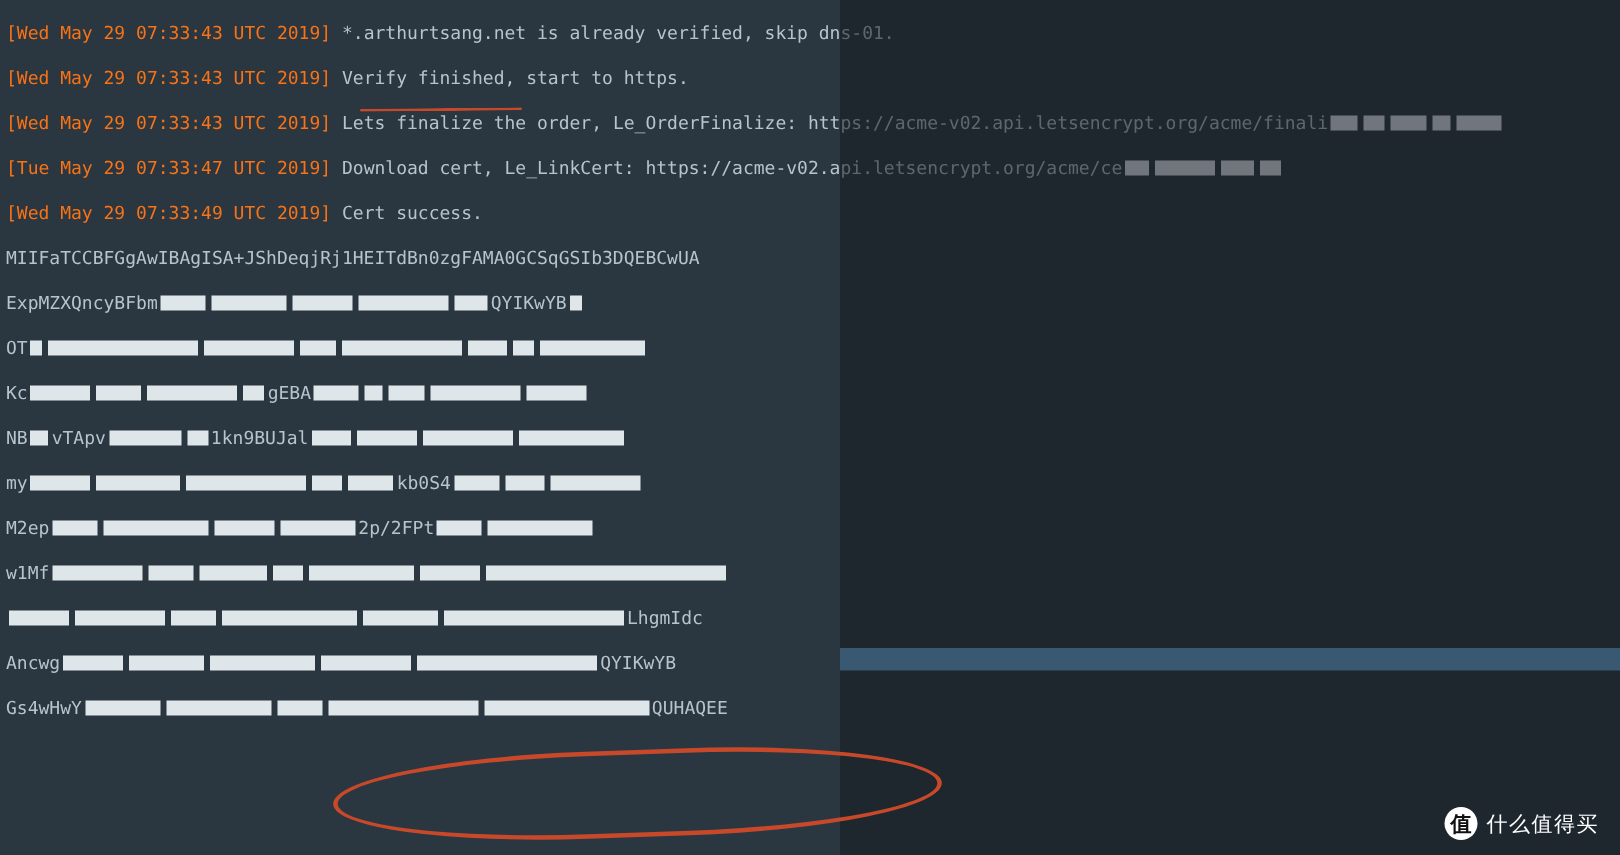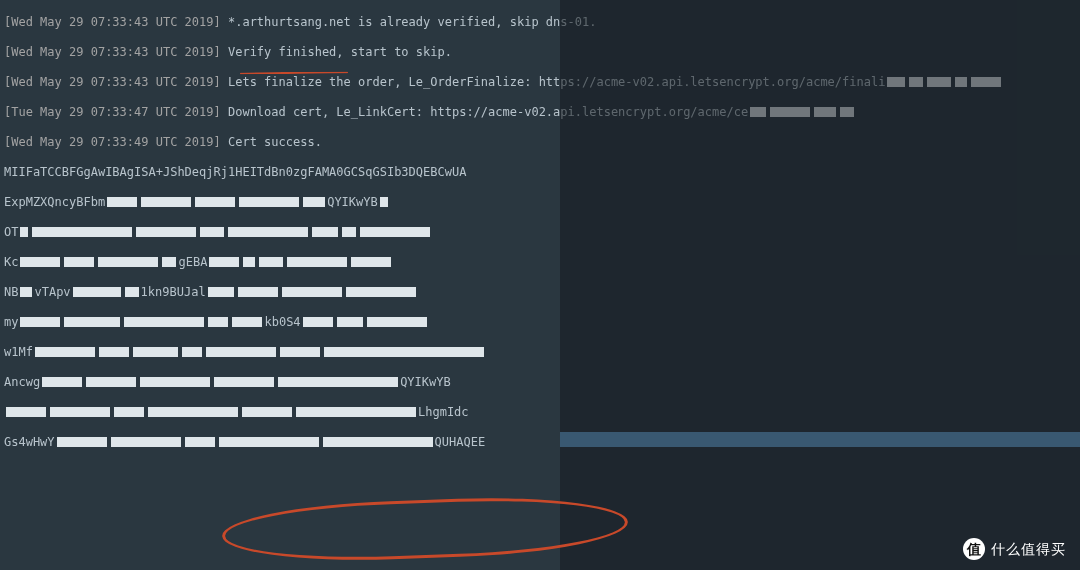--- a/index.html
+++ b/index.html
@@ -13,21 +13,21 @@
     font-family: "Menlo", "Consolas", "DejaVu Sans Mono", monospace;
     font-size: 12px;
     line-height: 15px;
     position: relative;
   }
   .terminal {
     white-space: pre;
     padding: 0 4px;
   }
   .line { display: block; }
-  .ts { color: #a3a3a3; }
+  .ts { color: #f97316; }
   .pix {
     display: inline-block;
     vertical-align: middle;
     height: 11px;
     margin: 0 2px 2px 2px;
   }
   .blk { background: #dfe6ea; height: 10px; }
   .dim-overlay {
     position: absolute;
     top: 0; left: 560px; width: 520px; height: 570px;
@@ -83,33 +83,34 @@
     font-size: 14px;
     letter-spacing: 1px;
     font-weight: 500;
   }
 </style>
 </head>
 <body>
 
 <div class="terminal">
 <span class="line"><span class="ts">[Wed May 29 07:33:43 UTC 2019]</span><span> *.arthurtsang.net is already verified, skip dns-01.</span></span>
-<span class="line"><span class="ts">[Wed May 29 07:33:43 UTC 2019]</span><span> Verify finished, start to skip.</span></span>
+<span class="line"><span class="ts">[Wed May 29 07:33:43 UTC 2019]</span><span> Verify finished, start to https.</span></span>
 <span class="line"><span class="ts">[Wed May 29 07:33:43 UTC 2019]</span><span> Lets finalize the order, Le_OrderFinalize: https://acme-v02.api.letsencrypt.org/acme/finali</span><span class="pix blk" style="width:18px"></span><span class="pix blk" style="width:14px"></span><span class="pix blk" style="width:24px"></span><span class="pix blk" style="width:12px"></span><span class="pix blk" style="width:30px"></span></span>
 <span class="line"><span class="ts">[Tue May 29 07:33:47 UTC 2019]</span><span> Download cert, Le_LinkCert: https://acme-v02.api.letsencrypt.org/acme/ce</span><span class="pix blk" style="width:16px"></span><span class="pix blk" style="width:40px"></span><span class="pix blk" style="width:22px"></span><span class="pix blk" style="width:14px"></span></span>
 <span class="line"><span class="ts">[Wed May 29 07:33:49 UTC 2019]</span><span> Cert success.</span></span>
 <span class="line">MIIFaTCCBFGgAwIBAgISA+JShDeqjRj1HEITdBn0zgFAMA0GCSqGSIb3DQEBCwUA</span>
 <span class="line"><span>ExpMZXQncyBFbm</span><span class="pix blk" style="width:30px"></span><span class="pix blk" style="width:50px"></span><span class="pix blk" style="width:40px"></span><span class="pix blk" style="width:60px"></span><span class="pix blk" style="width:22px"></span><span>QYIKwYB</span><span class="pix blk" style="width:8px"></span></span>
 <span class="line"><span>OT</span><span class="pix blk" style="width:8px"></span><span class="pix blk" style="width:100px"></span><span class="pix blk" style="width:60px"></span><span class="pix blk" style="width:24px"></span><span class="pix blk" style="width:80px"></span><span class="pix blk" style="width:26px"></span><span class="pix blk" style="width:14px"></span><span class="pix blk" style="width:70px"></span></span>
 <span class="line"><span>Kc</span><span class="pix blk" style="width:40px"></span><span class="pix blk" style="width:30px"></span><span class="pix blk" style="width:60px"></span><span class="pix blk" style="width:14px"></span><span>gEBA</span><span class="pix blk" style="width:30px"></span><span class="pix blk" style="width:12px"></span><span class="pix blk" style="width:24px"></span><span class="pix blk" style="width:60px"></span><span class="pix blk" style="width:40px"></span></span>
 <span class="line"><span>NB</span><span class="pix blk" style="width:12px"></span><span>vTApv</span><span class="pix blk" style="width:48px"></span><span class="pix blk" style="width:14px"></span><span>1kn9BUJal</span><span class="pix blk" style="width:26px"></span><span class="pix blk" style="width:40px"></span><span class="pix blk" style="width:60px"></span><span class="pix blk" style="width:70px"></span></span>
 <span class="line"><span>my</span><span class="pix blk" style="width:40px"></span><span class="pix blk" style="width:56px"></span><span class="pix blk" style="width:80px"></span><span class="pix blk" style="width:20px"></span><span class="pix blk" style="width:30px"></span><span>kb0S4</span><span class="pix blk" style="width:30px"></span><span class="pix blk" style="width:26px"></span><span class="pix blk" style="width:60px"></span></span>
+<span class="line"><span>M2ep</span><span class="pix blk" style="width:30px"></span><span class="pix blk" style="width:70px"></span><span class="pix blk" style="width:40px"></span><span class="pix blk" style="width:50px"></span><span>2p/2FPt</span><span class="pix blk" style="width:30px"></span><span class="pix blk" style="width:70px"></span></span>
 <span class="line"><span>w1Mf</span><span class="pix blk" style="width:60px"></span><span class="pix blk" style="width:30px"></span><span class="pix blk" style="width:45px"></span><span class="pix blk" style="width:20px"></span><span class="pix blk" style="width:70px"></span><span class="pix blk" style="width:40px"></span><span class="pix blk" style="width:160px"></span></span>
+<span class="line"><span class="pix blk" style="width:40px"></span><span class="pix blk" style="width:60px"></span><span class="pix blk" style="width:30px"></span><span class="pix blk" style="width:90px"></span><span class="pix blk" style="width:50px"></span><span class="pix blk" style="width:120px"></span><span>LhgmIdc</span></span>
 <span class="line"><span>Ancwg</span><span class="pix blk" style="width:40px"></span><span class="pix blk" style="width:50px"></span><span class="pix blk" style="width:70px"></span><span class="pix blk" style="width:60px"></span><span class="pix blk" style="width:120px"></span><span>QYIKwYB</span></span>
-<span class="line"><span class="pix blk" style="width:40px"></span><span class="pix blk" style="width:60px"></span><span class="pix blk" style="width:30px"></span><span class="pix blk" style="width:90px"></span><span class="pix blk" style="width:50px"></span><span class="pix blk" style="width:120px"></span><span>LhgmIdc</span></span>
 <span class="line"><span>Gs4wHwY</span><span class="pix blk" style="width:50px"></span><span class="pix blk" style="width:70px"></span><span class="pix blk" style="width:30px"></span><span class="pix blk" style="width:100px"></span><span class="pix blk" style="width:110px"></span><span>QUHAQEE</span></span>
 
 
 
 
 
 
 
 
 

